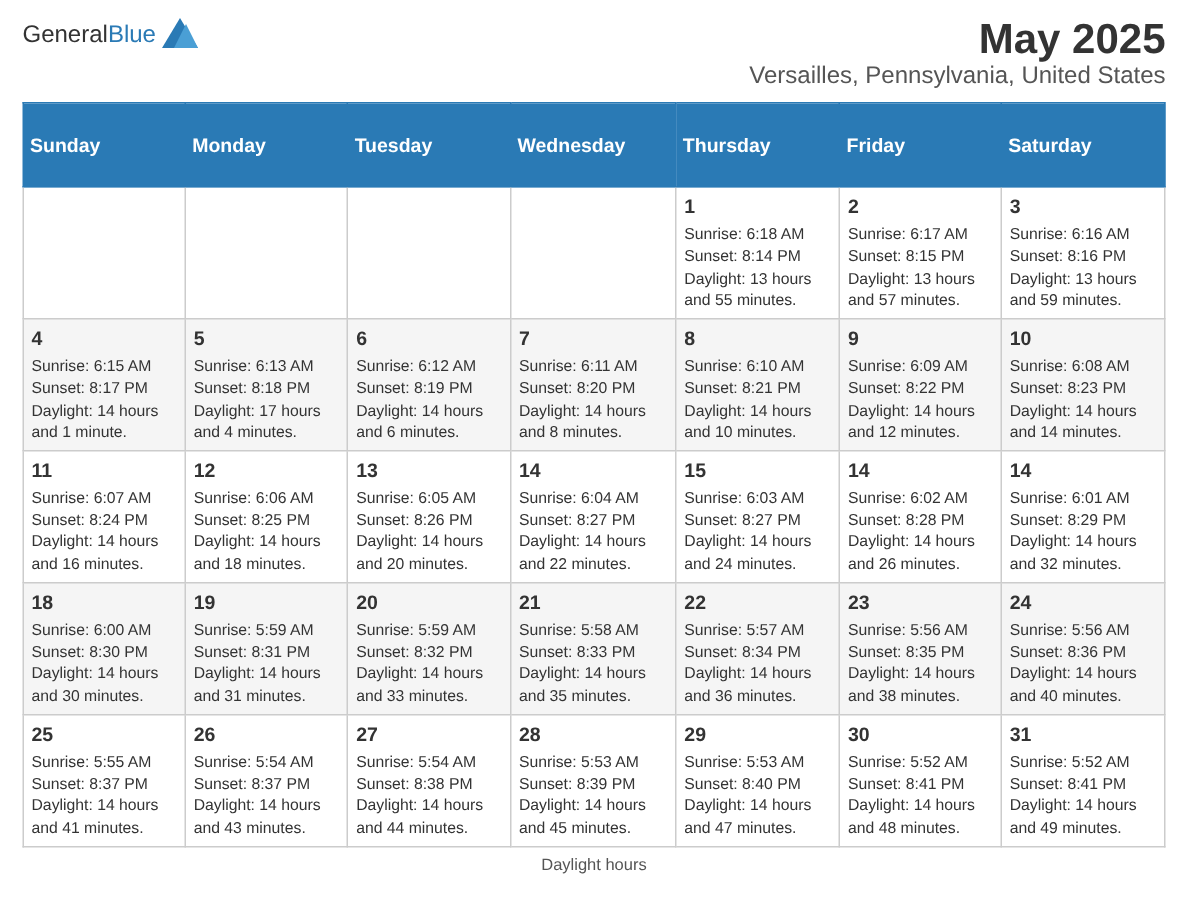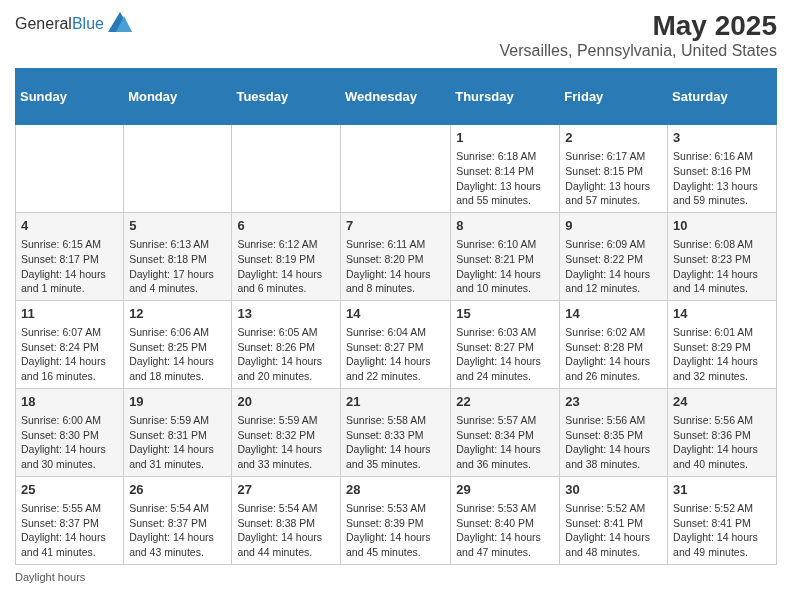--- a/index.html
+++ b/index.html
@@ -76,21 +76,21 @@
       font-weight: bold;
       margin-bottom: 2px;
     }
     .day-empty {
       background: #fff !important;
     }
     .footer {
       margin-top: 6px;
       font-size: 11px;
       color: #555;
-      text-align: left;
+      text-align: center;
     }
   </style>
 </head>
 <body>
 
 <div class="container">
   <div class="header">
     <div class="logo">
       <div>
         <span class="logo-general">General</span><span class="logo-blue">Blue</span>

